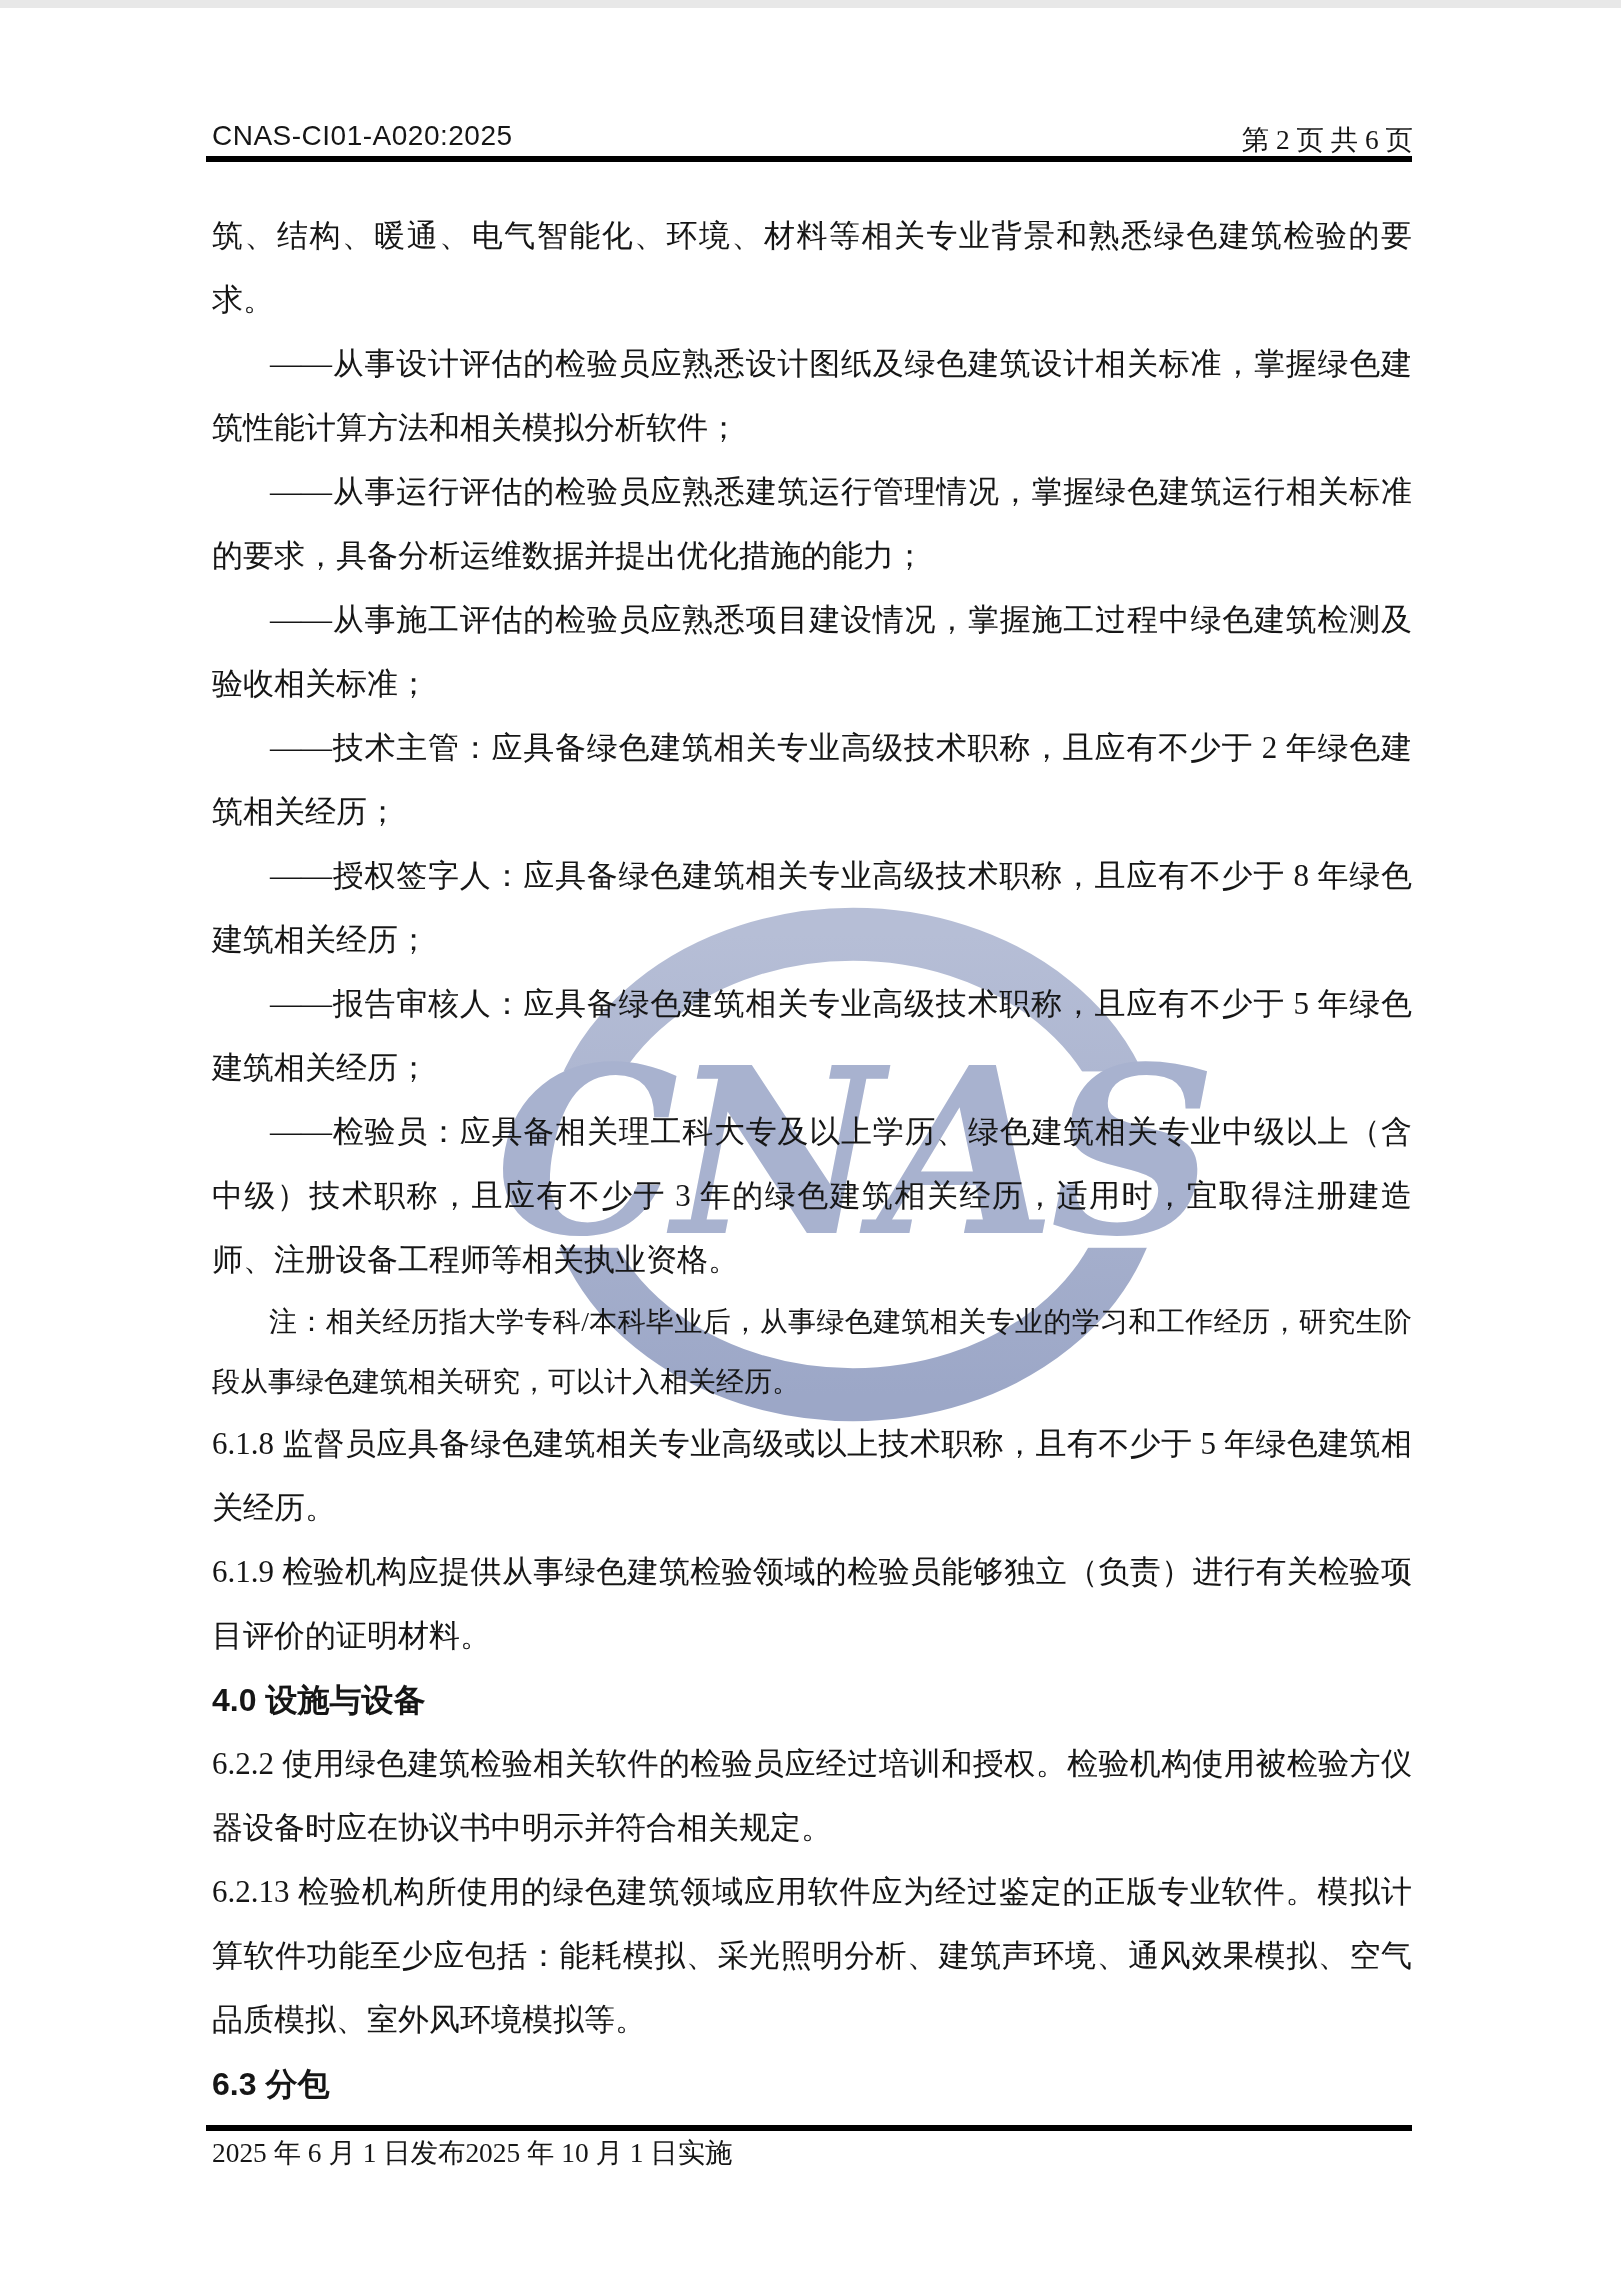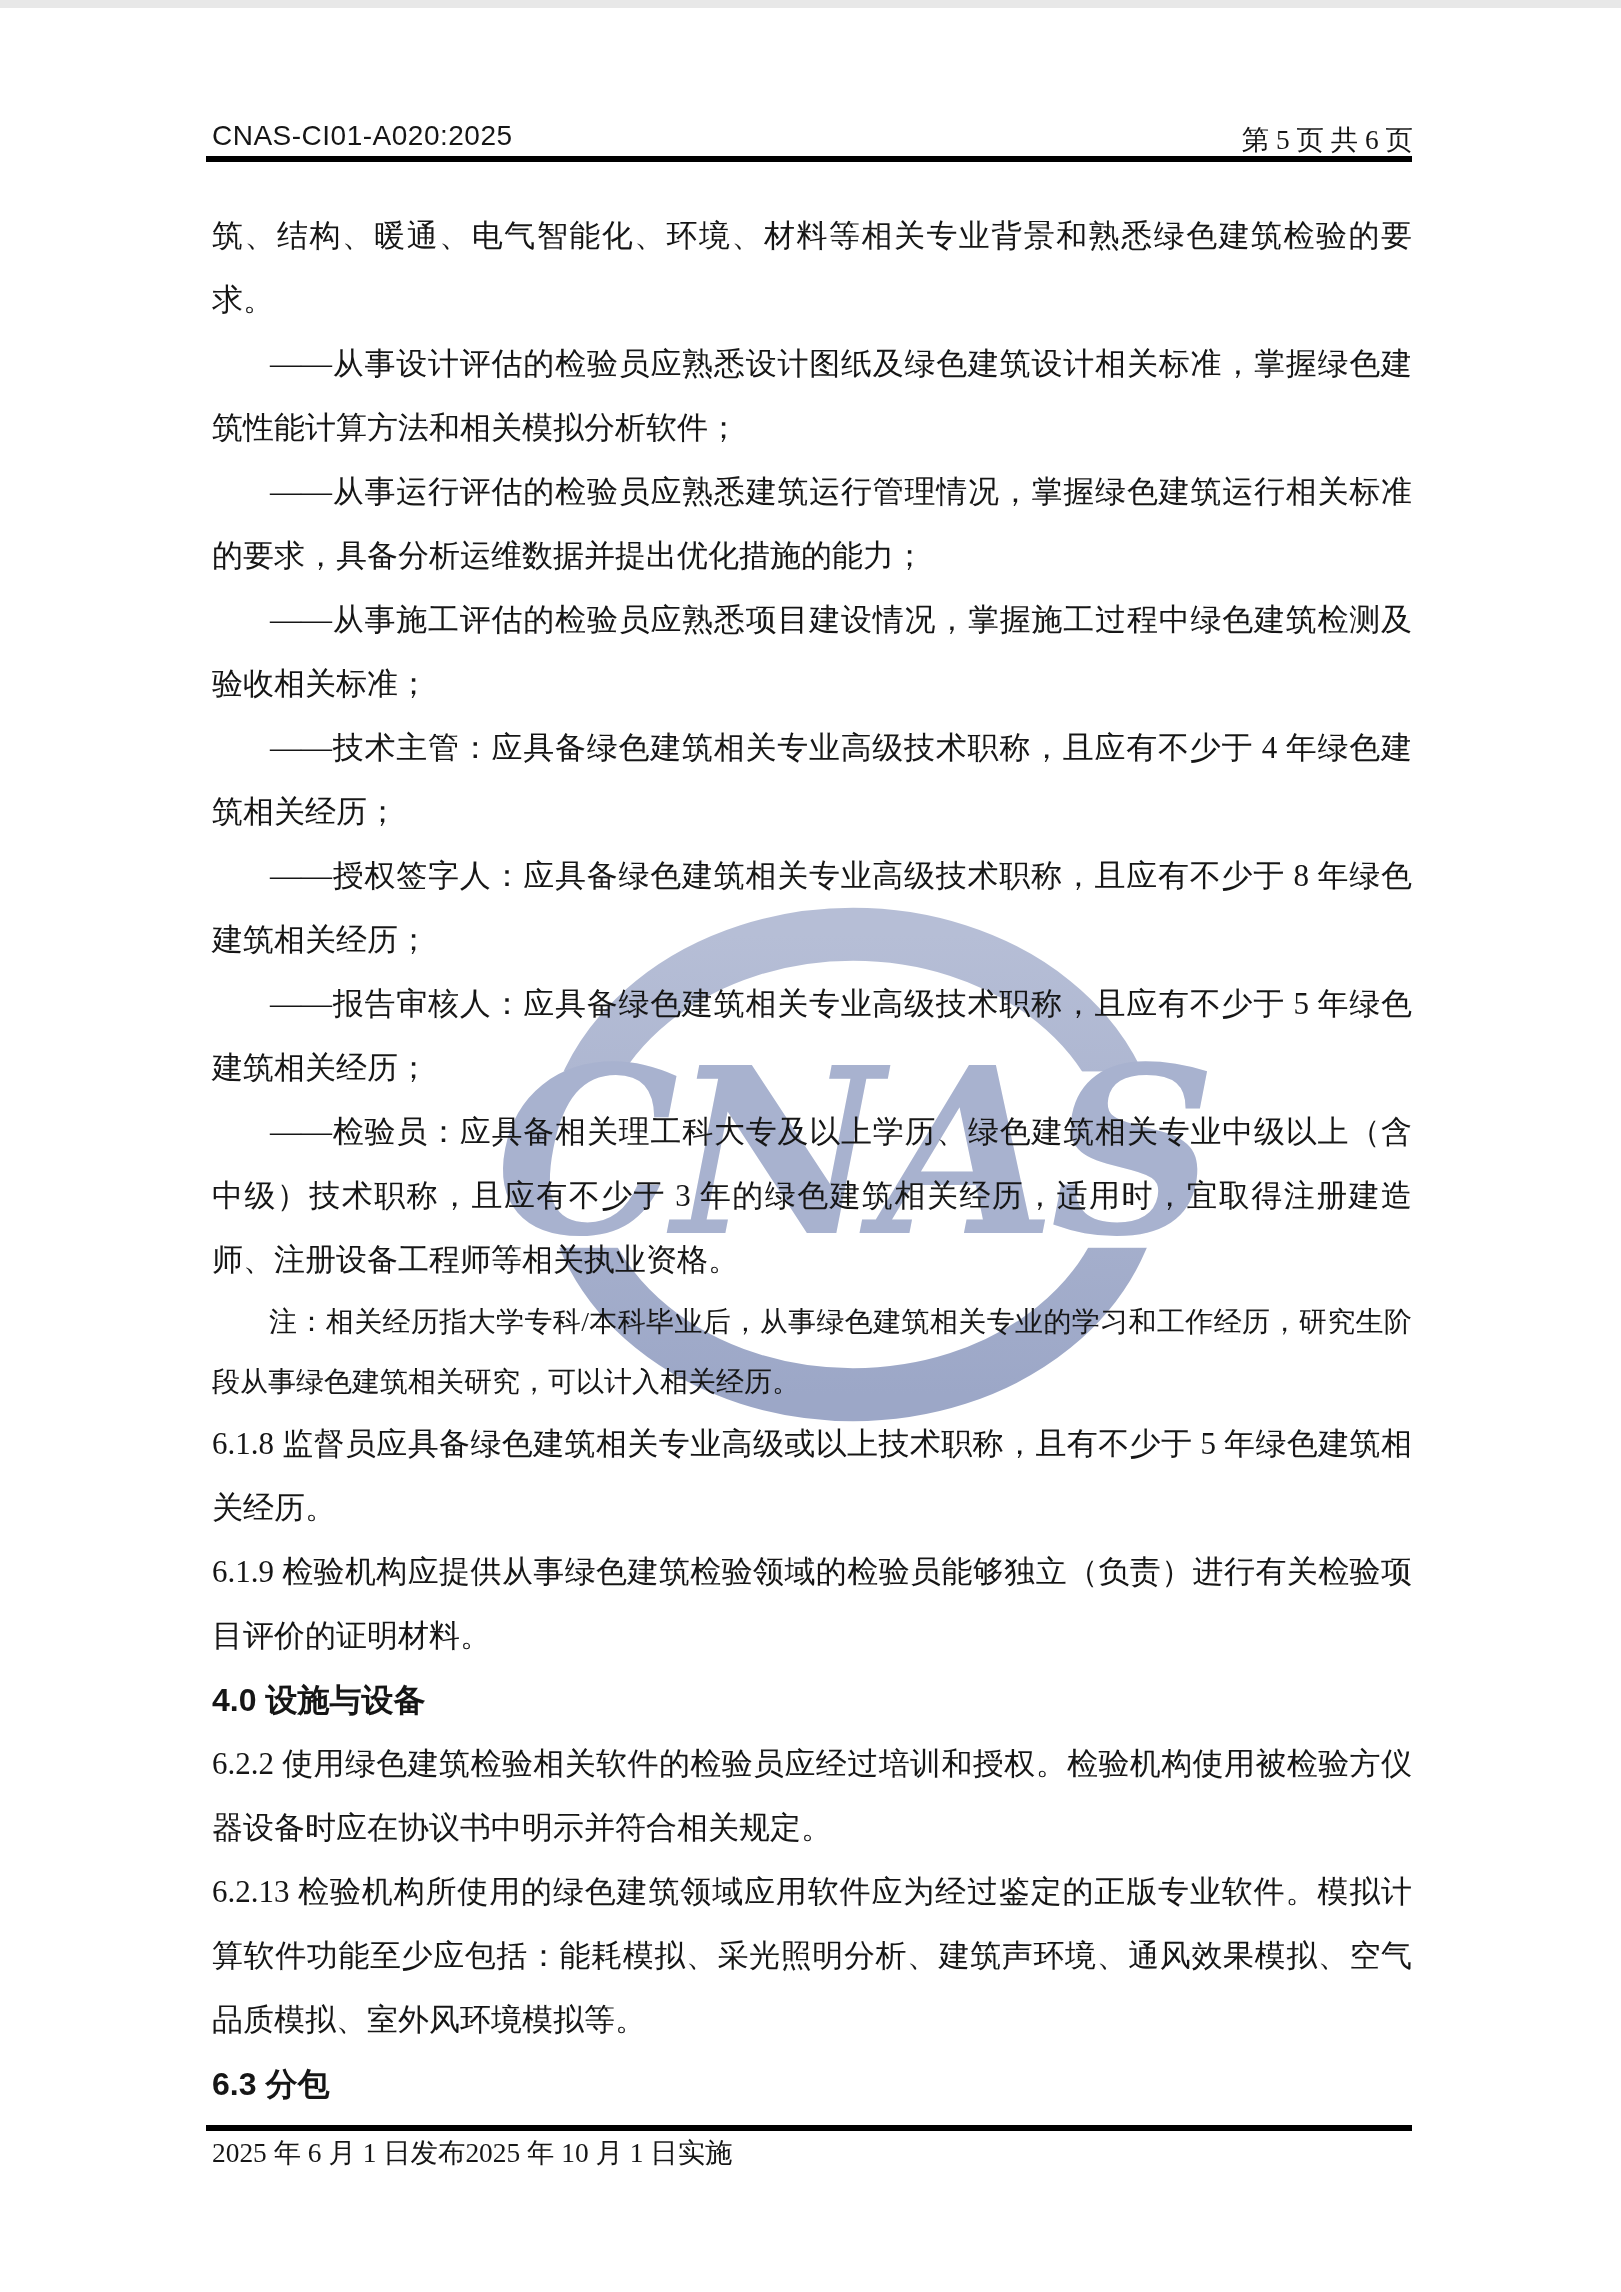--- a/index.html
+++ b/index.html
@@ -88,41 +88,41 @@
     z-index: 1;
   }
   .footer-row span { white-space: nowrap; }
 </style>
 </head>
 <body>
 
 <div class="page">
 
   <div class="header-doc-code">CNAS-CI01-A020:2025</div>
-  <div class="header-page-info">第 5 页 共 6 页</div>
+  <div class="header-page-info">第 2 页 共 6 页</div>
   <div class="rule rule-header"></div>
 
   <svg class="watermark" viewBox="0 0 800 640" xmlns="http://www.w3.org/2000/svg">
     <defs>
       <linearGradient id="wm-ring" x1="0" y1="0" x2="0" y2="1">
         <stop offset="0" stop-color="#b6bed6"></stop>
         <stop offset="1" stop-color="#9ca7c7"></stop>
       </linearGradient>
     </defs>
     <ellipse cx="400" cy="320" rx="290" ry="235" fill="none" stroke="url(#wm-ring)" stroke-width="54"></ellipse>
     <rect x="-20" y="225" width="840" height="180" fill="#ffffff"></rect>
     <text x="400" y="390" text-anchor="middle" font-family="'DejaVu Serif', serif" font-size="235" font-style="italic" font-weight="bold" letter-spacing="-6" fill="#a8b2cf">CNAS</text>
   </svg>
 
   <div class="body-block">
     <p>筑、结构、暖通、电气智能化、环境、材料等相关专业背景和熟悉绿色建筑检验的要求。</p>
     <p class="para-indent">——从事设计评估的检验员应熟悉设计图纸及绿色建筑设计相关标准，掌握绿色建筑性能计算方法和相关模拟分析软件；</p>
     <p class="para-indent">——从事运行评估的检验员应熟悉建筑运行管理情况，掌握绿色建筑运行相关标准的要求，具备分析运维数据并提出优化措施的能力；</p>
     <p class="para-indent">——从事施工评估的检验员应熟悉项目建设情况，掌握施工过程中绿色建筑检测及验收相关标准；</p>
-    <p class="para-indent">——技术主管：应具备绿色建筑相关专业高级技术职称，且应有不少于 4 年绿色建筑相关经历；</p>
+    <p class="para-indent">——技术主管：应具备绿色建筑相关专业高级技术职称，且应有不少于 2 年绿色建筑相关经历；</p>
     <p class="para-indent">——授权签字人：应具备绿色建筑相关专业高级技术职称，且应有不少于 8 年绿色建筑相关经历；</p>
     <p class="para-indent">——报告审核人：应具备绿色建筑相关专业高级技术职称，且应有不少于 5 年绿色建筑相关经历；</p>
     <p class="para-indent">——检验员：应具备相关理工科大专及以上学历、绿色建筑相关专业中级以上（含中级）技术职称，且应有不少于 3 年的绿色建筑相关经历，适用时，宜取得注册建造师、注册设备工程师等相关执业资格。</p>
     <p class="para-note">注：相关经历指大学专科/本科毕业后，从事绿色建筑相关专业的学习和工作经历，研究生阶段从事绿色建筑相关研究，可以计入相关经历。</p>
     <p>6.1.8 监督员应具备绿色建筑相关专业高级或以上技术职称，且有不少于 5 年绿色建筑相关经历。</p>
     <p>6.1.9 检验机构应提供从事绿色建筑检验领域的检验员能够独立（负责）进行有关检验项目评价的证明材料。</p>
     <p class="sec-heading">4.0 设施与设备</p>
     <p>6.2.2 使用绿色建筑检验相关软件的检验员应经过培训和授权。检验机构使用被检验方仪器设备时应在协议书中明示并符合相关规定。</p>
     <p>6.2.13 检验机构所使用的绿色建筑领域应用软件应为经过鉴定的正版专业软件。模拟计算软件功能至少应包括：能耗模拟、采光照明分析、建筑声环境、通风效果模拟、空气品质模拟、室外风环境模拟等。</p>
     <p class="sec-heading">6.3 分包</p>

